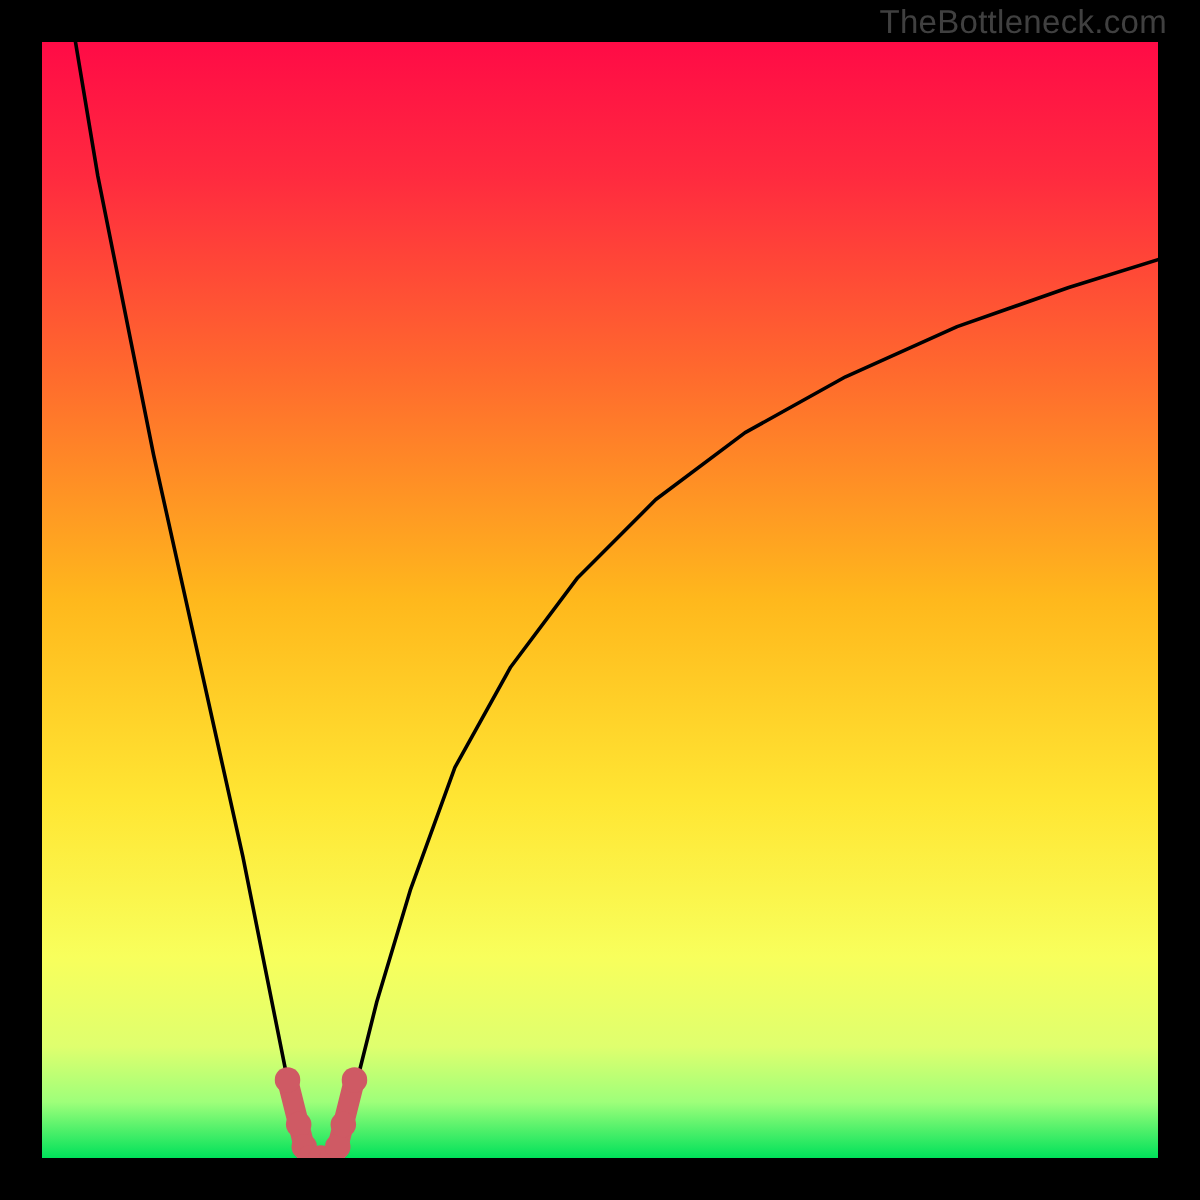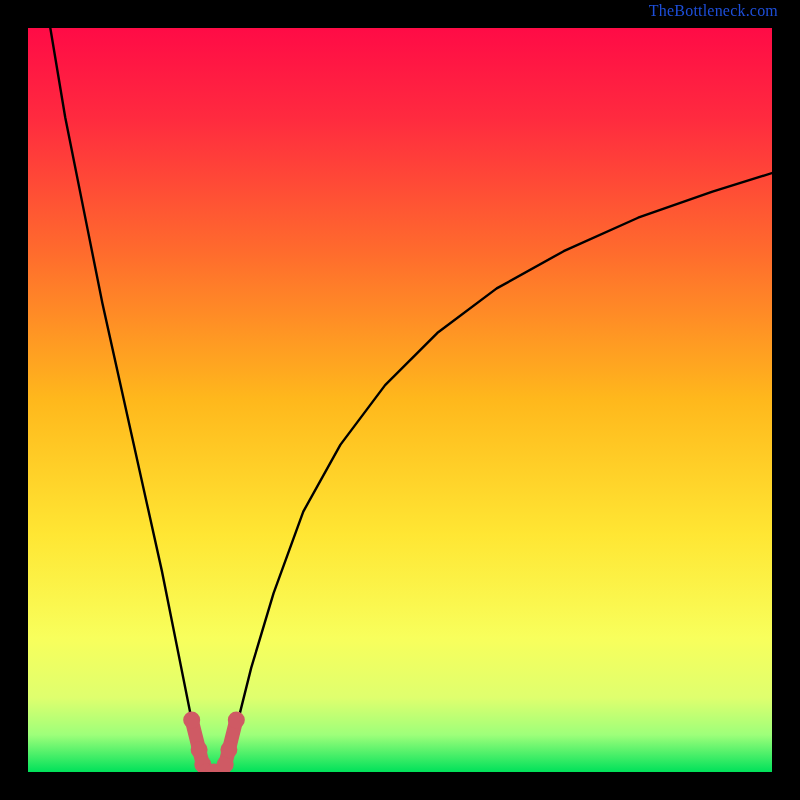--- a/index.html
+++ b/index.html
@@ -20,23 +20,23 @@
   .plot {
     position: absolute;
     inset: 0;
     width: 744px;
     height: 744px;
   }
   .watermark {
     position: absolute;
     top: -26px;
     right: -6px;
-    font-family: Liberation Serif, serif;
-    font-size: 16px;
-    color: #1d4ed8;
+    font-family: Liberation Sans, sans-serif;
+    font-size: 22px;
+    color: #404040;
     letter-spacing: 0.2px;
     font-weight: 400;
     user-select: none;
   }
 </style>
 </head>
 <body>
 
 <div class="frame">
   <div class="watermark">TheBottleneck.com</div>

